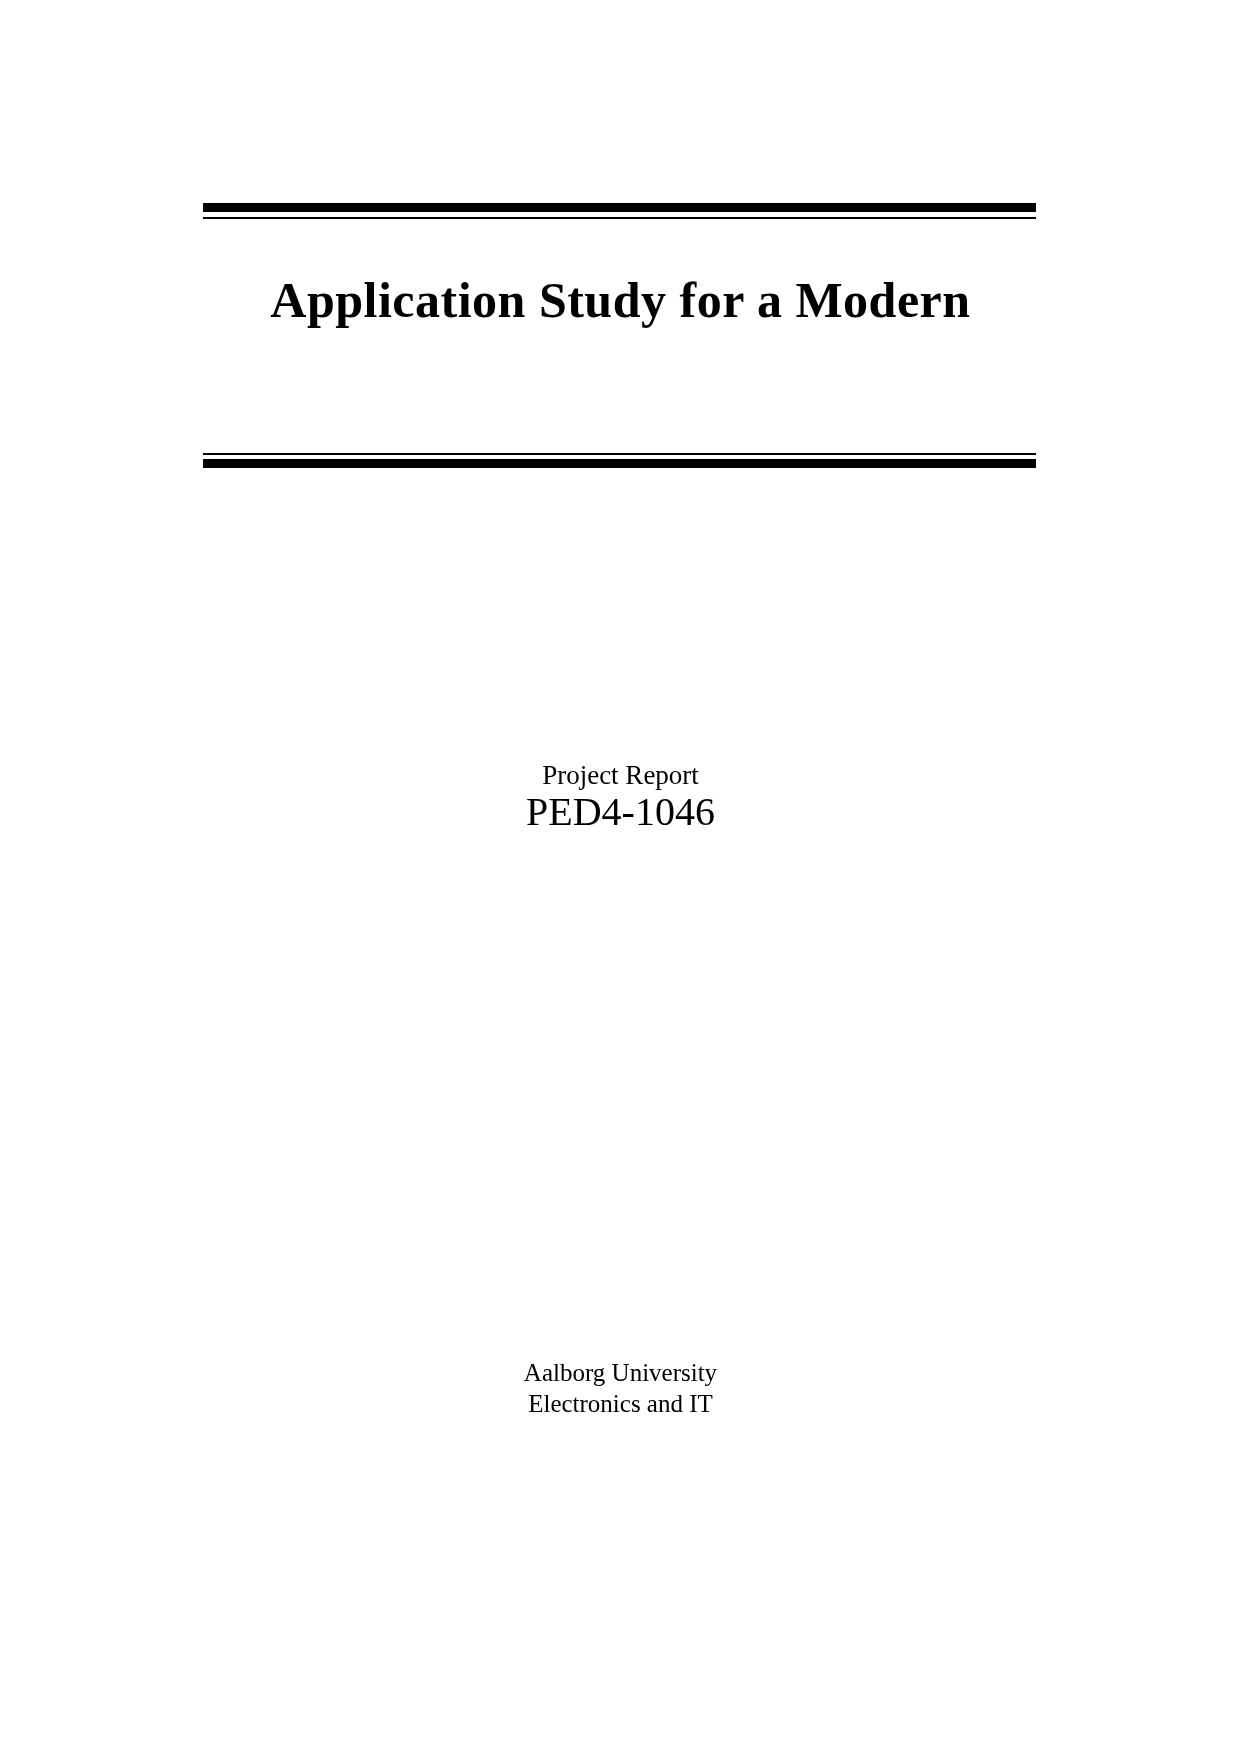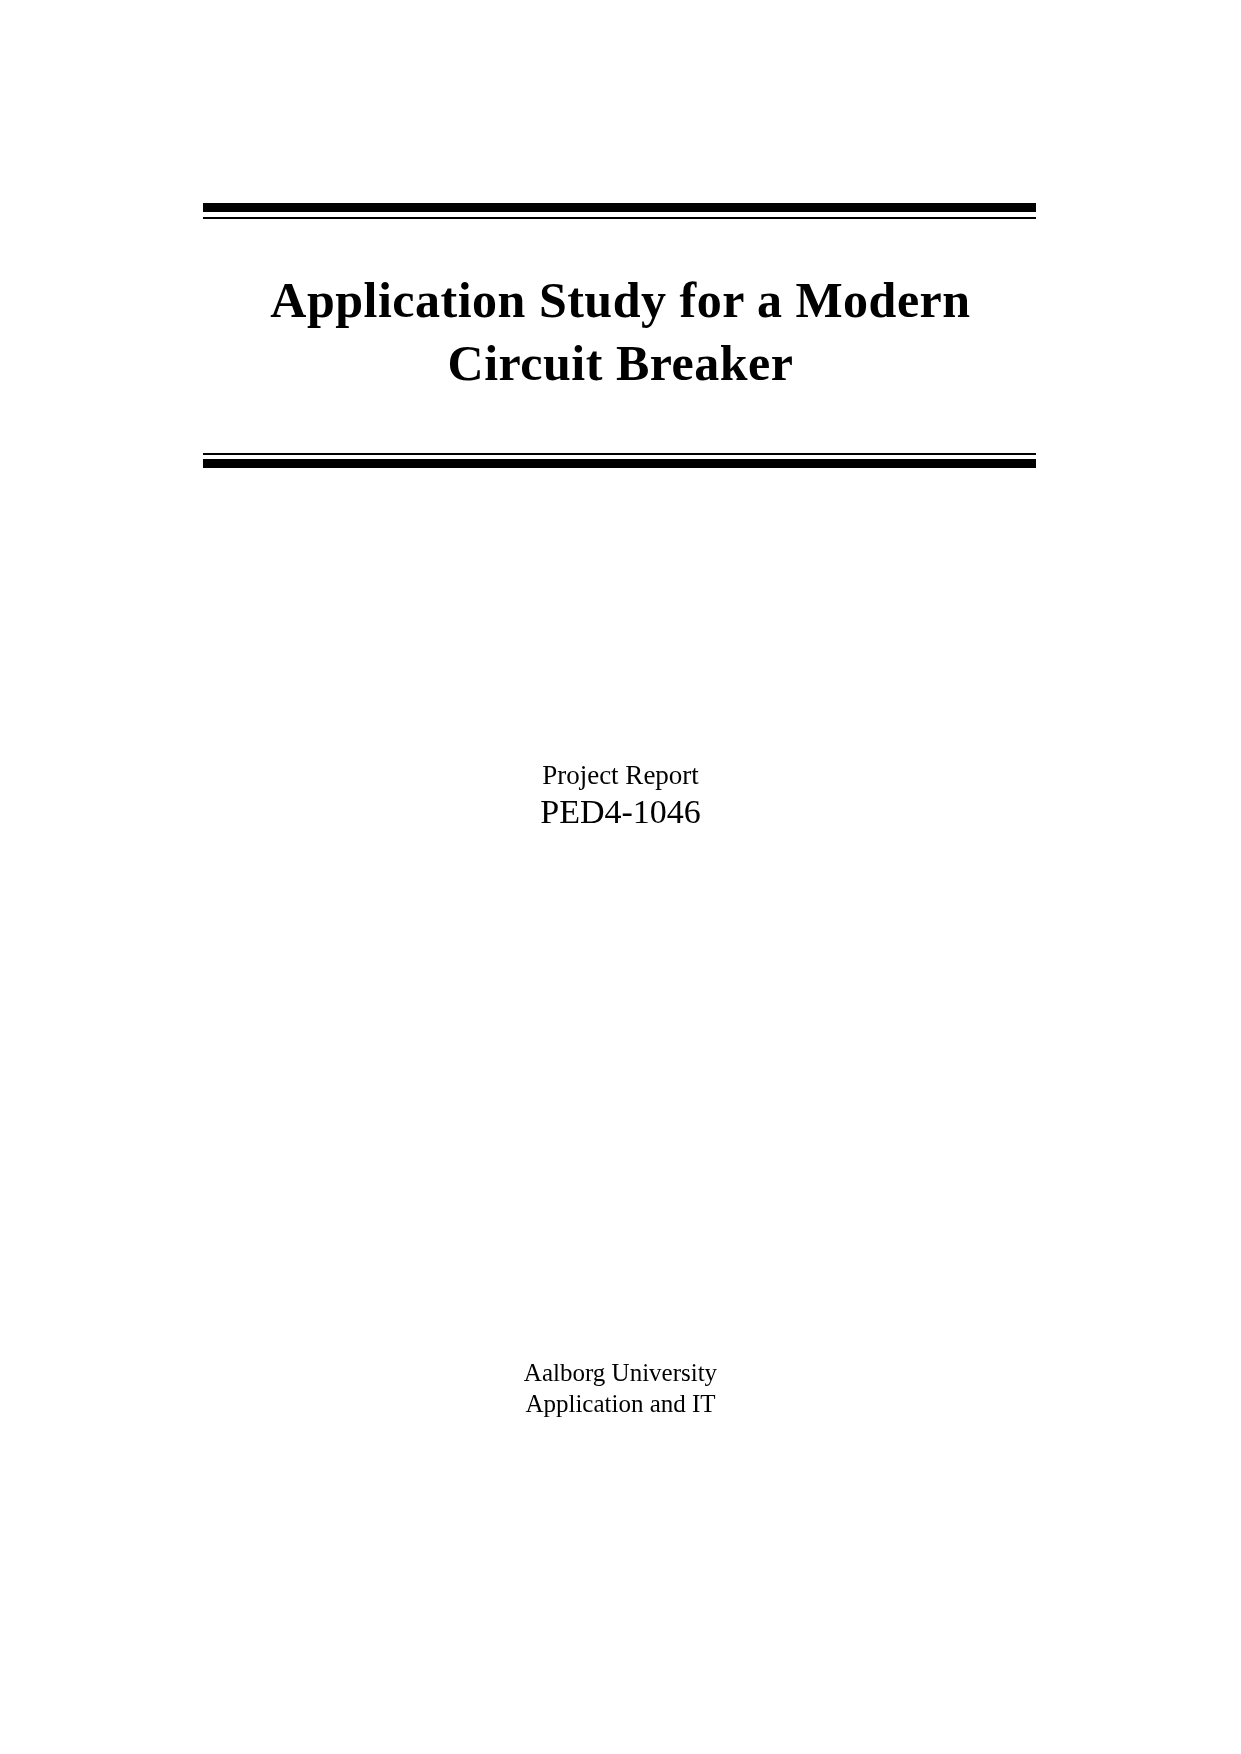--- a/index.html
+++ b/index.html
@@ -54,21 +54,21 @@
     left: 0;
     width: 1241px;
     text-align: center;
     margin-top: 28px;
   }
   .report-label {
     font-size: 27px;
     line-height: 33px;
   }
   .report-id {
-    font-size: 34px;
+    font-size: 40px;
     line-height: 40px;
   }
 
   
   .institution-block {
     position: absolute;
     top: 1357px;
     left: 0;
     width: 1241px;
     text-align: center;
@@ -81,31 +81,30 @@
 
 <div class="page">
 
   <div class="rule-group rule-group-top">
     <div class="rule-thick"></div>
     <div class="rule-thin"></div>
   </div>
 
   <h1 class="title-block">
     <span>Application Study for a Modern</span><br>
-    <span>Circuit Breaker</span>
   </h1>
 
   <div class="rule-group rule-group-bottom">
     <div class="rule-thin"></div>
     <div class="rule-thick"></div>
   </div>
 
   <div class="report-block">
     <div class="report-label">Project Report</div>
     <div class="report-id">PED4-1046</div>
   </div>
 
   <div class="institution-block">
     <div>Aalborg University</div>
-    <div>Application and IT</div>
+    <div>Electronics and IT</div>
   </div>
 
 </div>
 
 </body></html>

